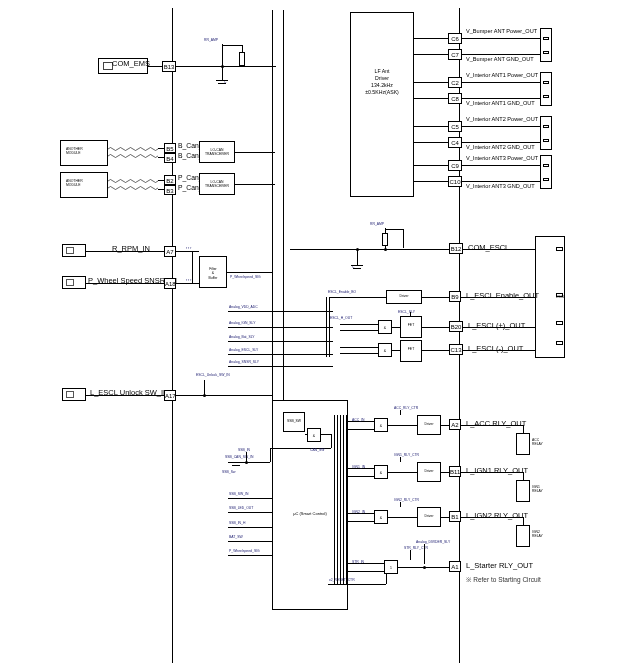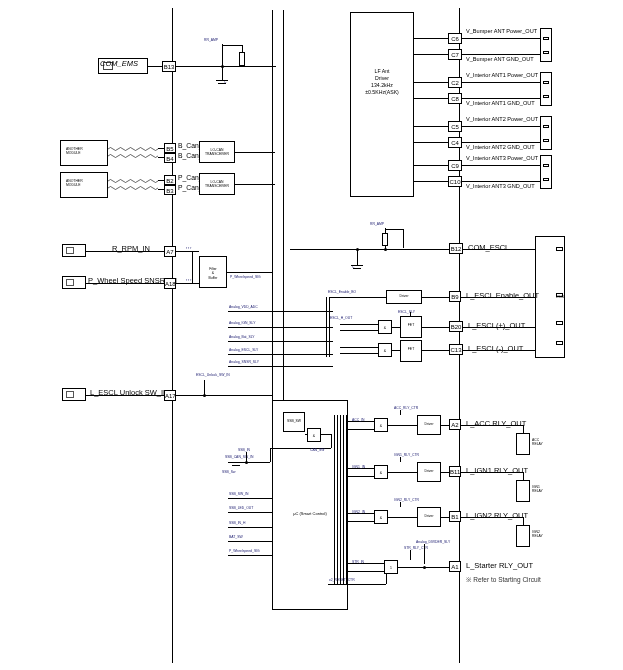--- a/index.html
+++ b/index.html
@@ -164,21 +164,21 @@
   <div class="lbl" style="left:466px; top:183px; font-size:5.6px;">V_Interior ANT3 GND_OUT</div>
   <div class="ln h" style="left:462px; top:165px; width:78px;"></div>
   <div class="ln h" style="left:462px; top:181px; width:78px;"></div>
   <div class="conn" style="left:540px; top:155px; width:12px; height:34px;">
     <div class="slot" style="top:8px;"></div>
     <div class="slot" style="top:22px;"></div>
   </div>
 
   <div class="box" style="left:98px; top:58px; width:50px; height:16px;"></div>
   <div class="box" style="left:103px; top:62px; width:10px; height:8px; border-color:#444;"></div>
-  <div class="lbl" style="left:100px; top:59px; font-size:7.5px;font-style:italic;">COM_EMS</div>
+  <div class="lbl" style="left:112px; top:59px; font-size:7.5px;">COM_EMS</div>
   <div class="ln h" style="left:148px; top:66px; width:14px;"></div>
   <div class="pin" style="left:162px; top:61px; width:14px; height:11px;">B13</div>
   <div class="ln h" style="left:176px; top:66px; width:100px;"></div>
 
   <div class="ln v" style="left:222px; top:44px; height:22px;"></div>
   <div class="dot" style="left:221px; top:65px;"></div>
   <div class="ln h" style="left:222px; top:45px; width:20px;"></div>
   <div class="ln v" style="left:242px; top:45px; height:20px;"></div>
   <div class="box" style="left:239px; top:52px; width:6px; height:14px;"></div>
   <div class="lbl tiny" style="left:204px; top:38px;">RR_AMP</div>

